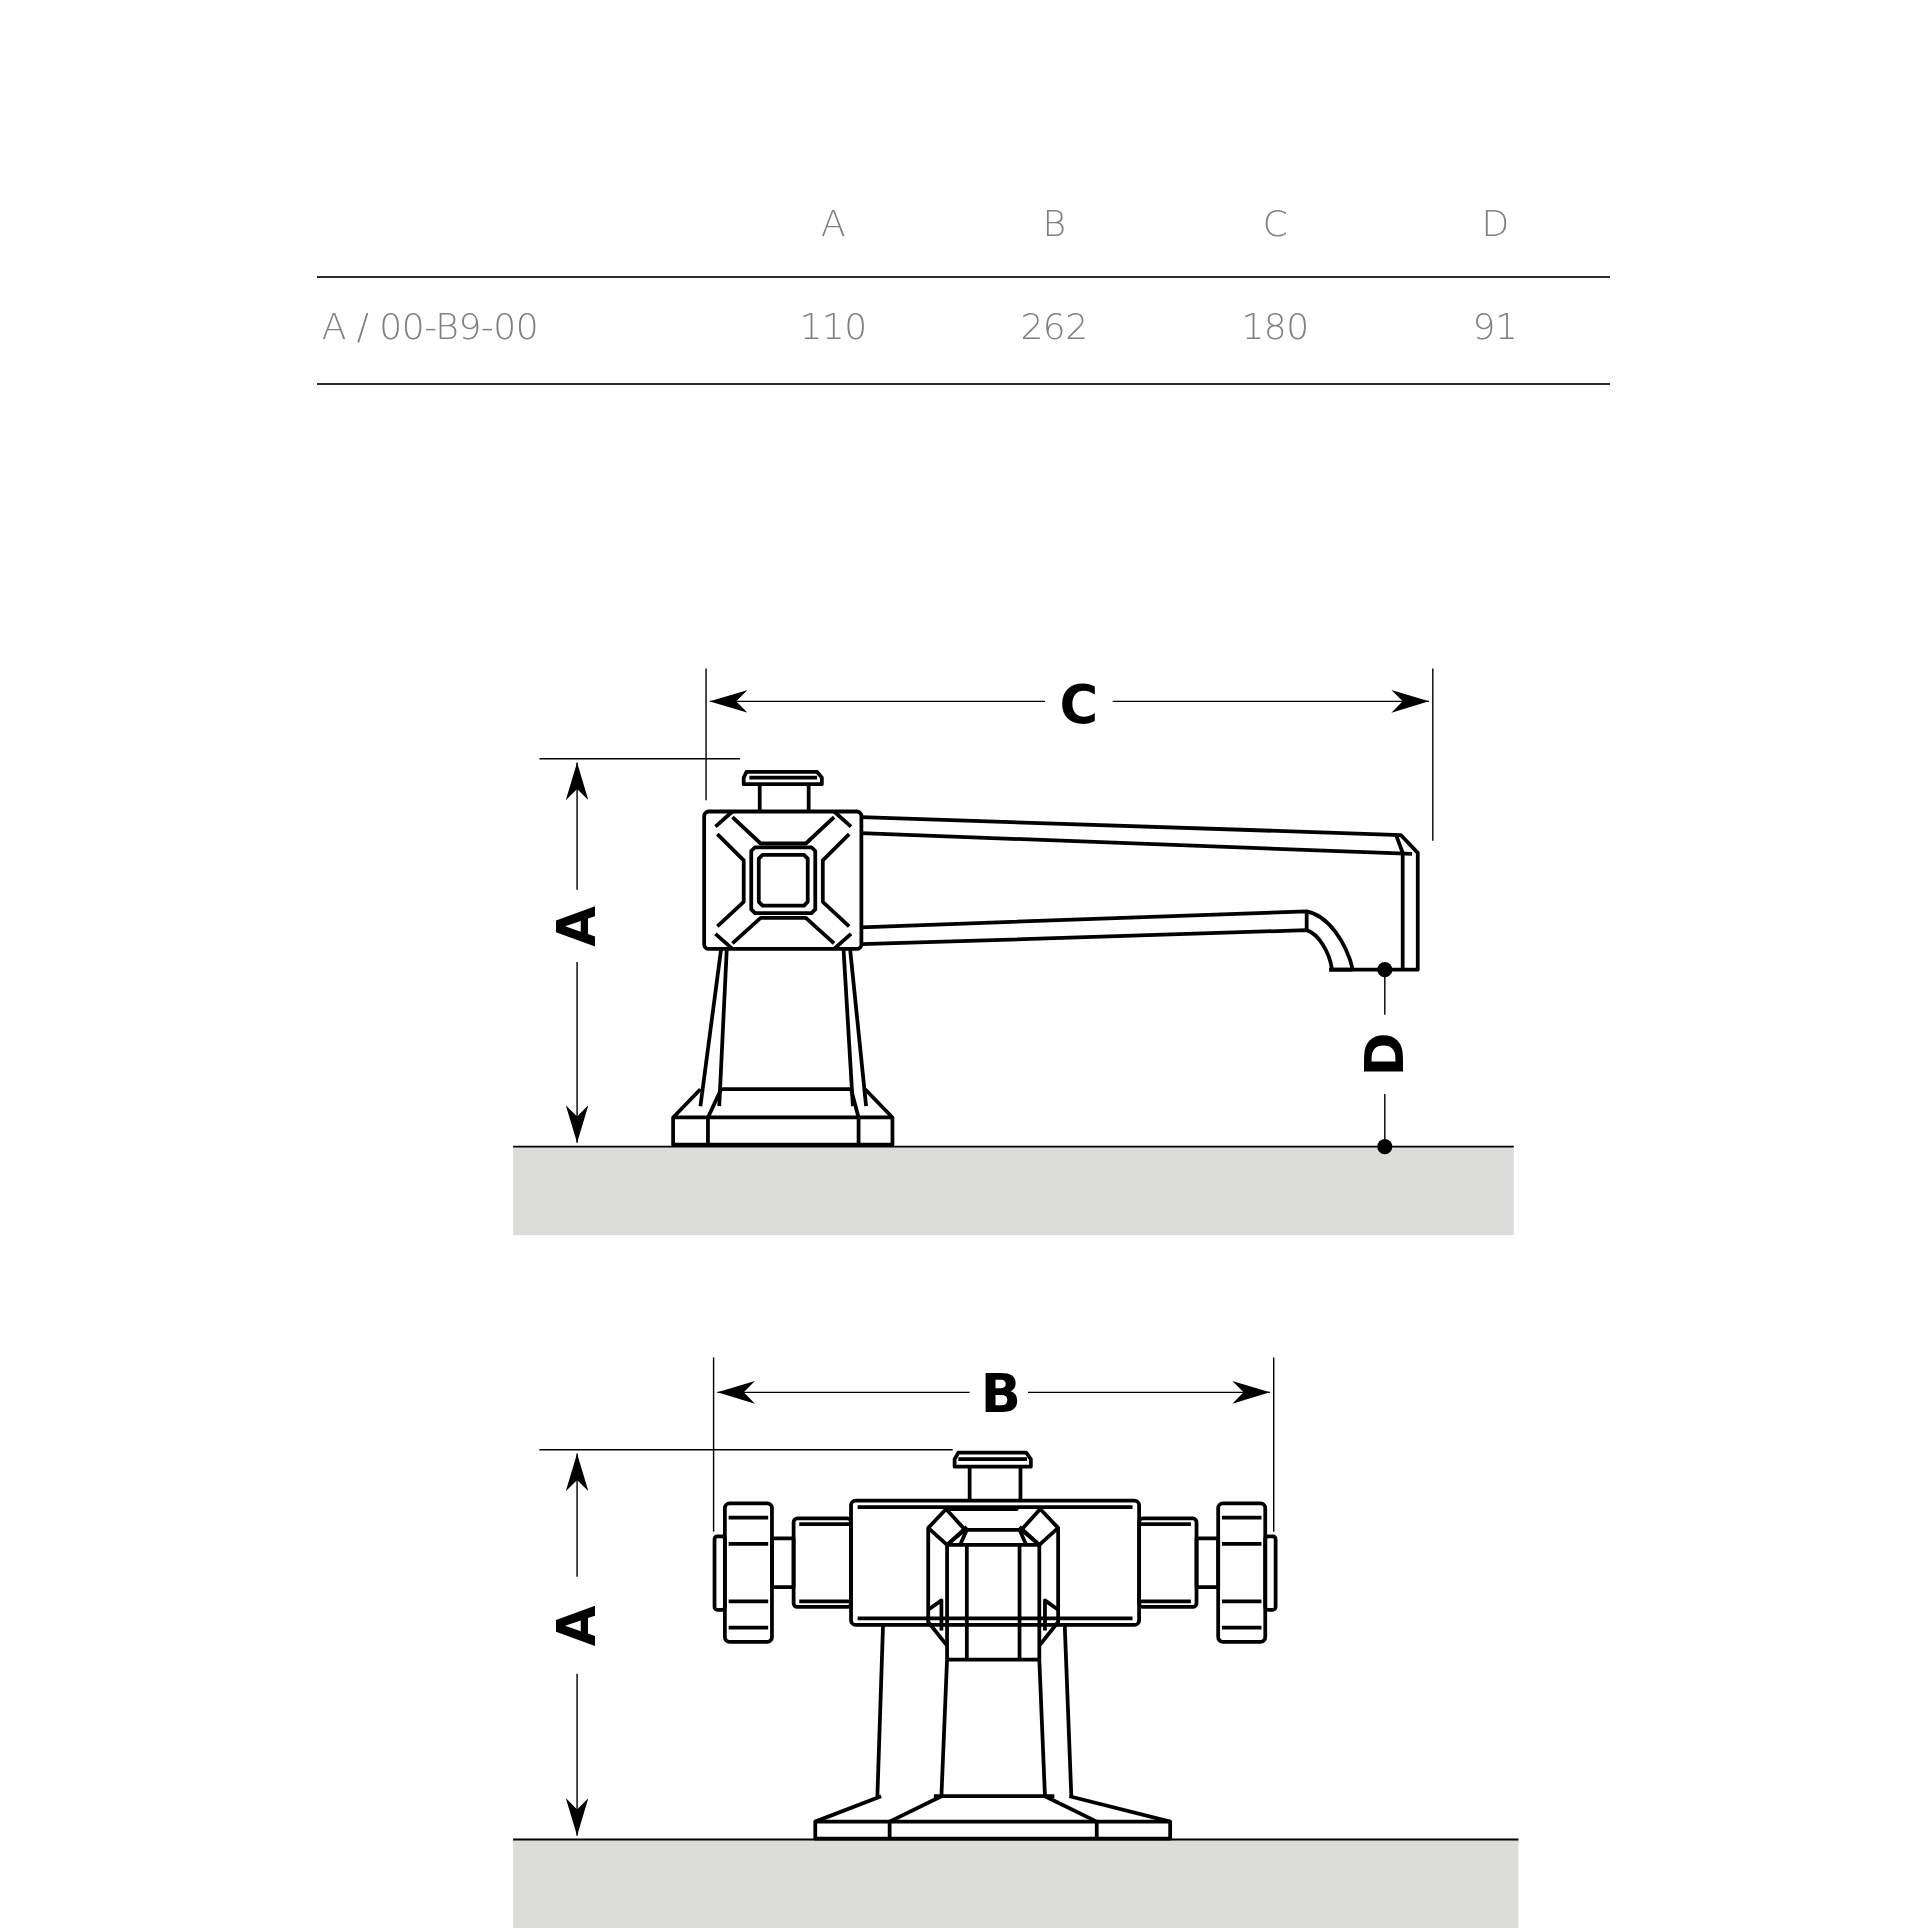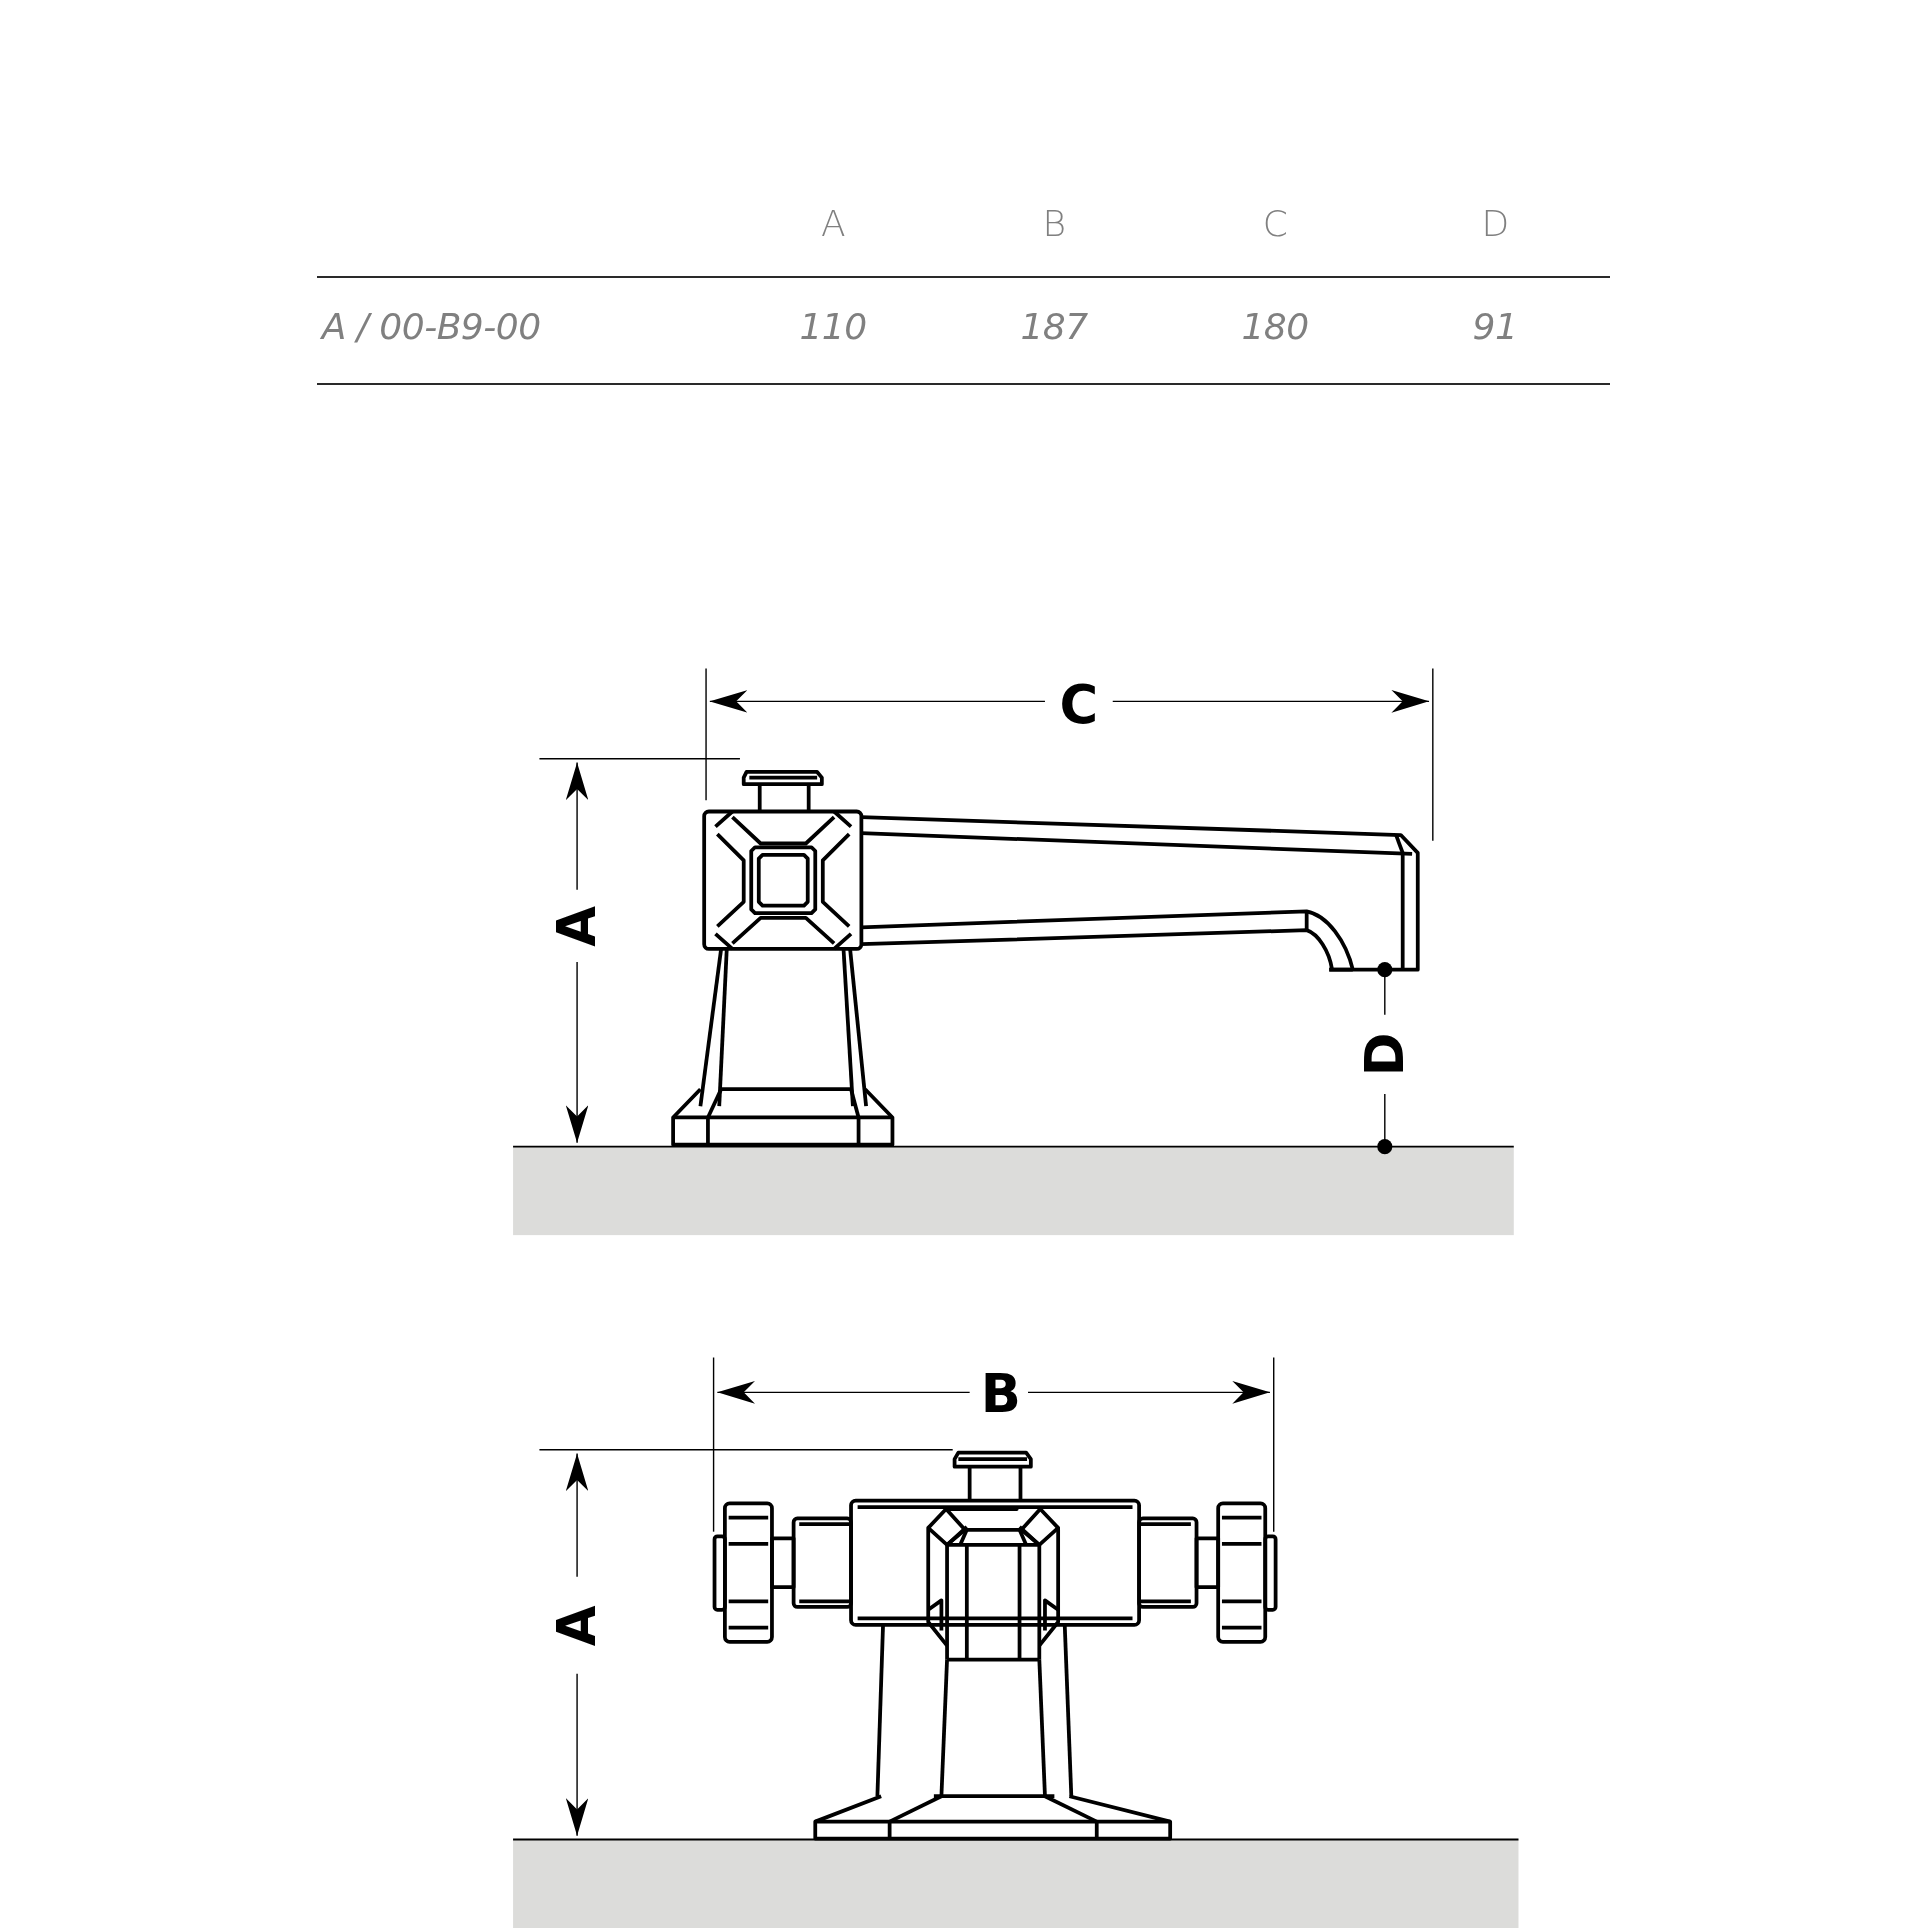--- a/index.html
+++ b/index.html
@@ -1,21 +1,21 @@
 <!DOCTYPE html>
 <html style="font-size:15px"><head>
 <meta charset="utf-8">
 <style>
   html, body { margin: 0; padding: 0; background: #ffffff; }
   body { width: 1928px; height: 1928px; position: relative; overflow: hidden;
          font-family: "Liberation Sans", sans-serif; }
   .dim-table { position: absolute; left: 317px; top: 188px; width: 1293px; }
   .dim-table .row { position: relative; height: 94px; }
   .dim-table .header-row { height: 88px; border-bottom: 2.4px solid #2a2a2a; }
-  .dim-table .data-row { height: 105px; border-bottom: 2.4px solid #2a2a2a; font-style: italic; }
+  .dim-table .data-row { height: 105px; border-bottom: 2.4px solid #2a2a2a; }
   .dim-table .cell { position: absolute; color: #808080; font-size: 36px;
                      font-family: "DejaVu Sans", sans-serif; font-weight: 300;
                      letter-spacing: -0.5px; transform: translateX(-50%); }
   .dim-table .header-row .cell { top: 15px; }
   .dim-table .data-row .cell { top: 28px; }
   .dim-table .cell.model { transform: none; left: 4.7px; }
   svg.drawing { position: absolute; left: 0; top: 0; }
   .lbl { font-family: "DejaVu Sans", sans-serif; font-weight: bold; fill: #000; }
 </style>
 </head>
@@ -24,21 +24,21 @@
 <div class="dim-table">
   <div class="row header-row">
     <span class="cell" style="left:516px">A</span>
     <span class="cell" style="left:737px">B</span>
     <span class="cell" style="left:958px">C</span>
     <span class="cell" style="left:1178px">D</span>
   </div>
   <div class="row data-row">
     <span class="cell model">A / 00-B9-00</span>
     <span class="cell" style="left:516px">110</span>
-    <span class="cell" style="left:737px">187</span>
+    <span class="cell" style="left:737px">262</span>
     <span class="cell" style="left:958px">180</span>
     <span class="cell" style="left:1178px">91</span>
   </div>
 </div>
 
 <svg class="drawing" width="1928" height="1928" viewBox="0 0 2048 2048">
   <defs>
     <marker id="arrL" viewBox="0 0 40 24" refX="0" refY="12" markerWidth="40" markerHeight="24" orient="auto" markerUnits="userSpaceOnUse">
       <path d="M0,12 L40,0 L28,12 L40,24 Z" fill="#000"></path>
     </marker>

